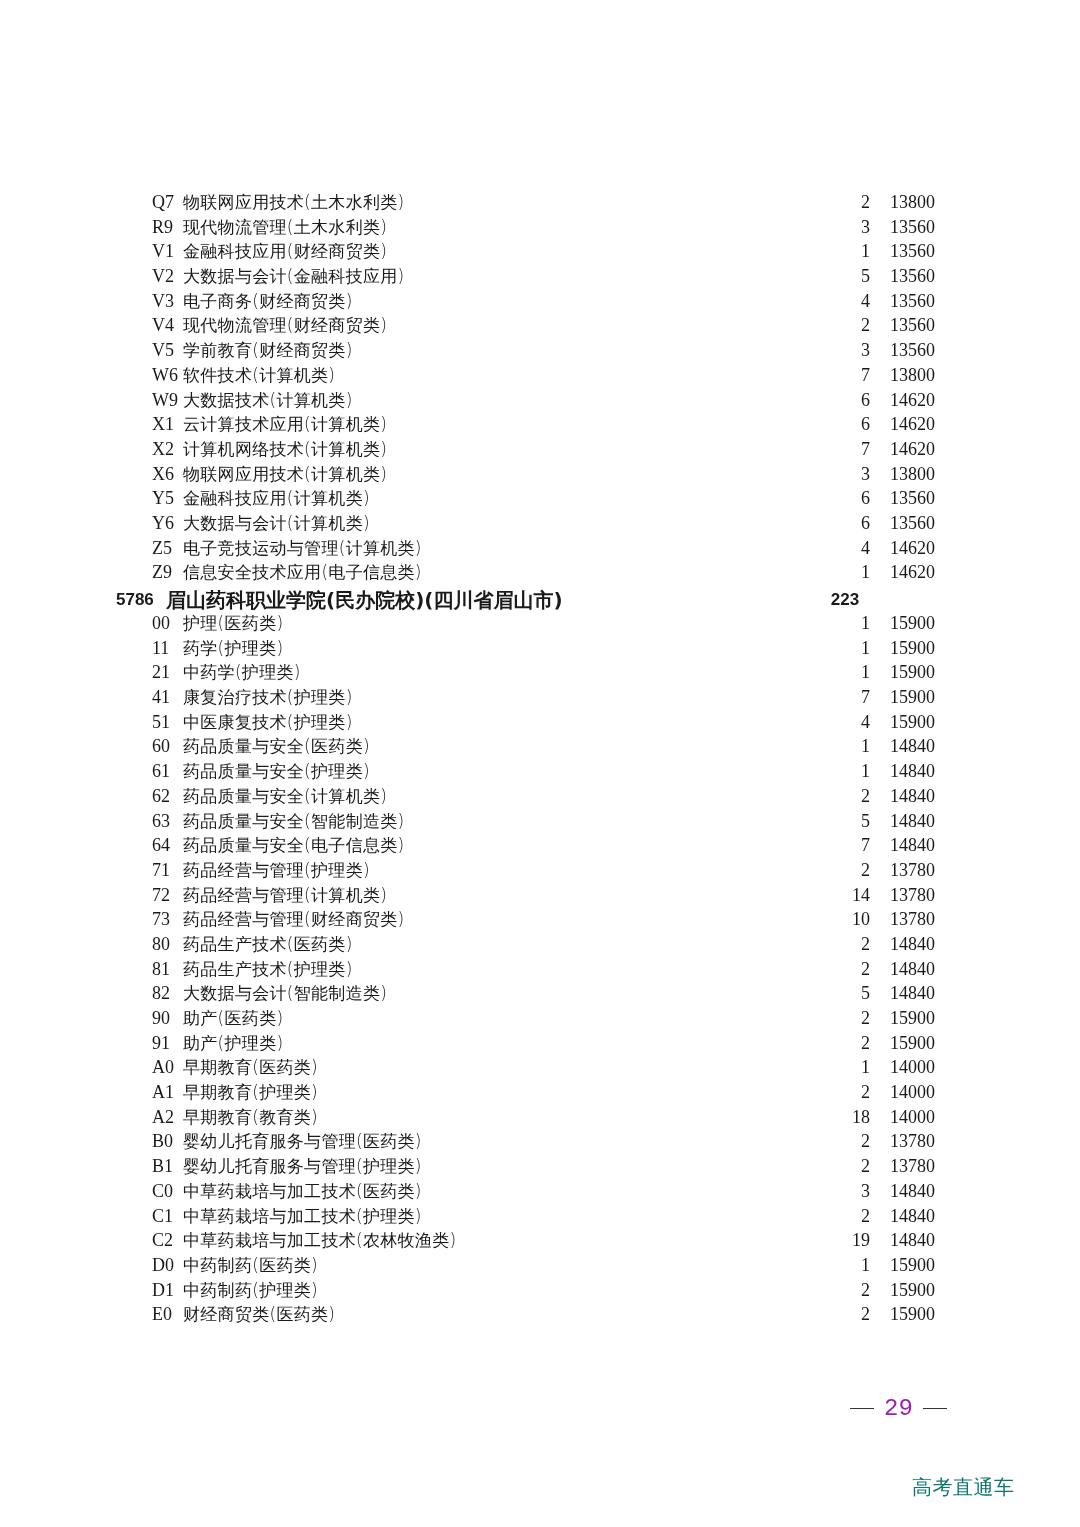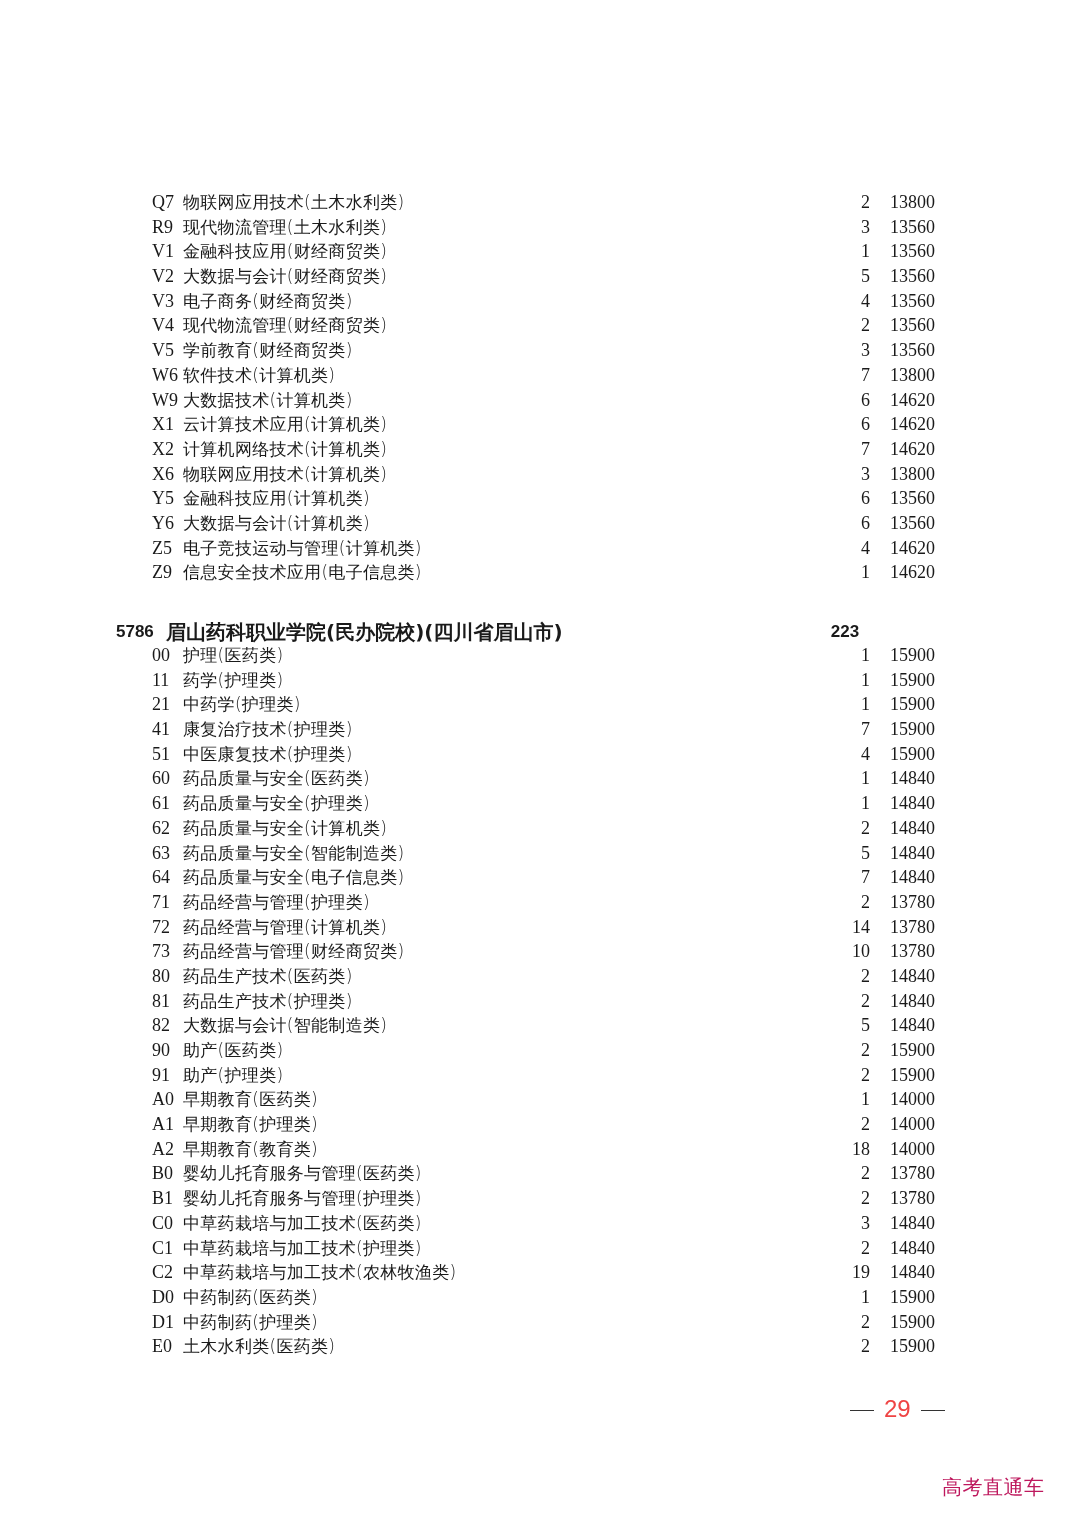--- a/index.html
+++ b/index.html
@@ -60,21 +60,20 @@
       position: absolute;
       left: 890px;
       width: 65px;
       text-align: left;
       font-family: "Liberation Serif", "DejaVu Serif", serif;
       font-size: 18px;
     }
     .row.school {
       height: 26px;
       line-height: 30px;
-      margin-top: 32px;
     }
     .row.school .school-code {
       position: absolute;
       left: 116px;
       font-family: "Liberation Sans", "DejaVu Sans", sans-serif;
       font-size: 17px;
       font-weight: bold;
     }
     .row.school .school-name {
       position: absolute;
@@ -89,40 +88,40 @@
       width: 50px;
       text-align: center;
       font-family: "Liberation Sans", "DejaVu Sans", sans-serif;
       font-size: 17px;
       font-weight: bold;
     }
     .page-number {
       position: absolute;
       top: 1395px;
       left: 840px;
-      font-family: Liberation Sans, sans-serif;
+      font-family: Liberation Mono, monospace;
       font-size: 24px;
-      color: #ef4444;
+      color: #a21caf;
       white-space: nowrap;
     }
     .page-number .dash {
       display: inline-block;
       width: 24px;
       height: 1px;
       background: #333;
       vertical-align: middle;
       margin: 0 10px;
     }
     .watermark {
       position: absolute;
       top: 1474px;
-      left: 942px;
+      left: 912px;
       font-family: "DejaVu Sans", "Liberation Sans", sans-serif;
       font-size: 20px;
-      color: #be185d;
+      color: #0f766e;
       letter-spacing: 0.5px;
     }
   </style>
 </head>
 <body>
 
 <div class="page">
   <div class="rows">
 
     <div class="row">
@@ -138,21 +137,21 @@
         <span class="fee">13560</span>
       </div>
     <div class="row">
         <span class="code">V1</span>
         <span class="name">金融科技应用(财经商贸类)</span>
         <span class="count">1</span>
         <span class="fee">13560</span>
       </div>
     <div class="row">
         <span class="code">V2</span>
-        <span class="name">大数据与会计(财经商贸类)</span>
+        <span class="name">大数据与会计(金融科技应用)</span>
         <span class="count">5</span>
         <span class="fee">13560</span>
       </div>
     <div class="row">
         <span class="code">V3</span>
         <span class="name">电子商务(财经商贸类)</span>
         <span class="count">4</span>
         <span class="fee">13560</span>
       </div>
     <div class="row">
@@ -391,21 +390,21 @@
         <span class="fee">15900</span>
       </div>
     <div class="row">
         <span class="code">D1</span>
         <span class="name">中药制药(护理类)</span>
         <span class="count">2</span>
         <span class="fee">15900</span>
       </div>
     <div class="row">
         <span class="code">E0</span>
-        <span class="name">土木水利类(医药类)</span>
+        <span class="name">财经商贸类(医药类)</span>
         <span class="count">2</span>
         <span class="fee">15900</span>
       </div>
   </div>
 
   <div class="page-number">
     <span class="dash"></span><span>29</span><span class="dash"></span>
   </div>
 
   <div class="watermark">高考直通车</div>

